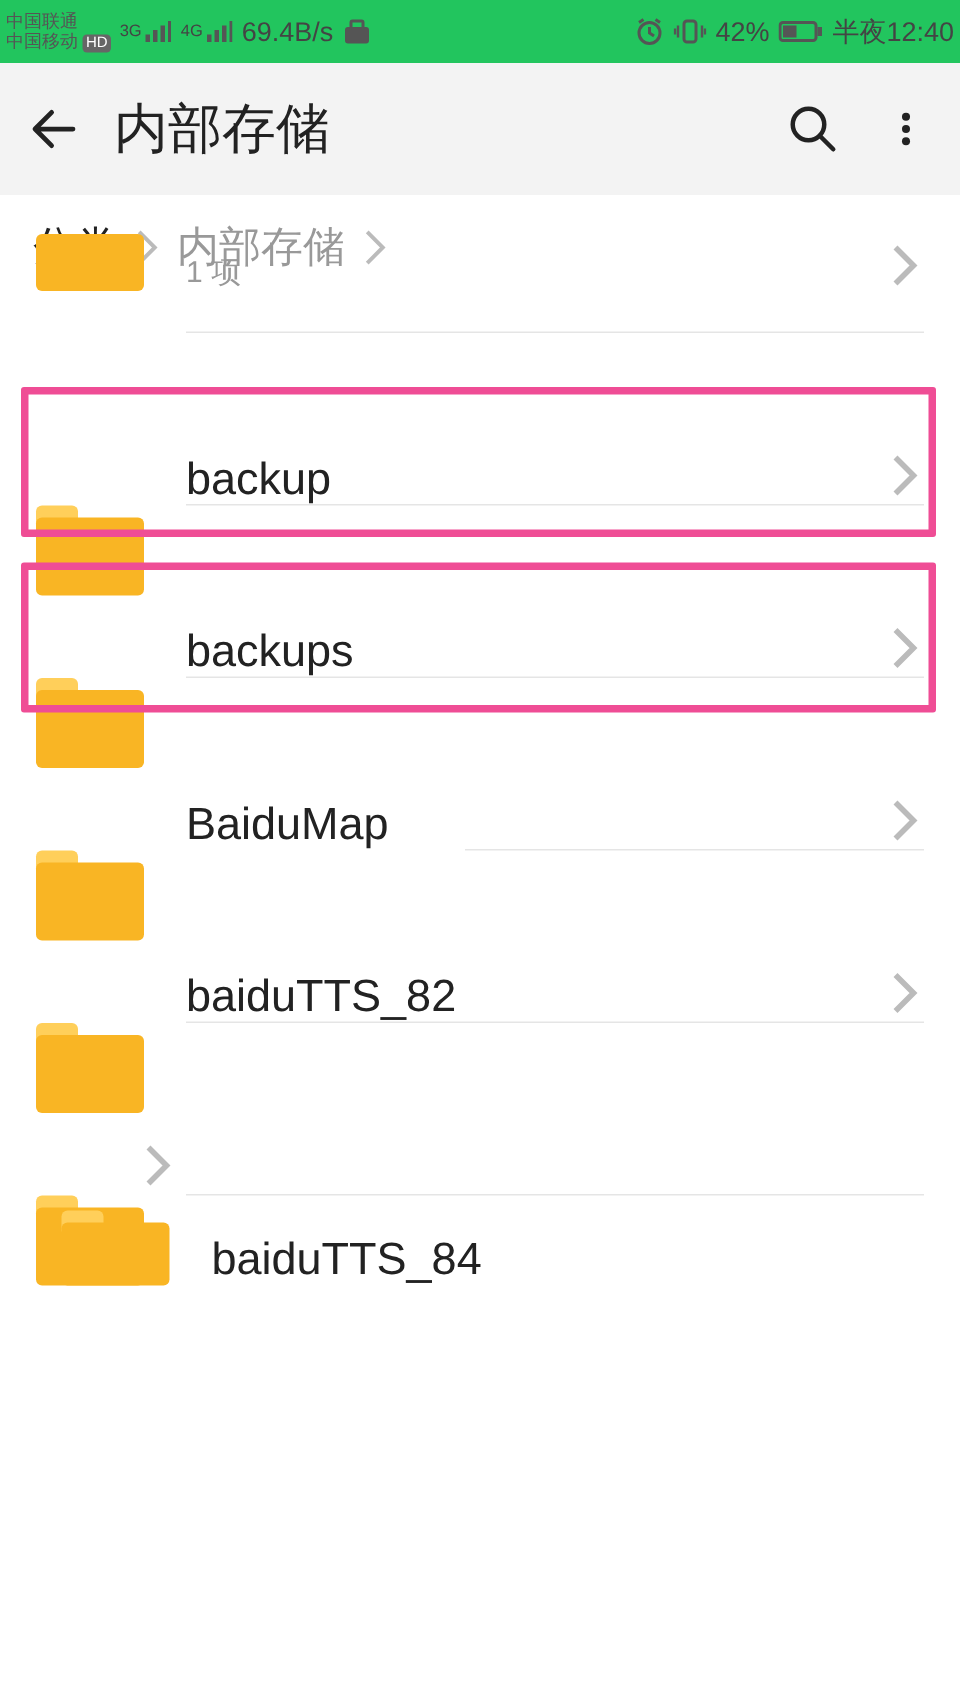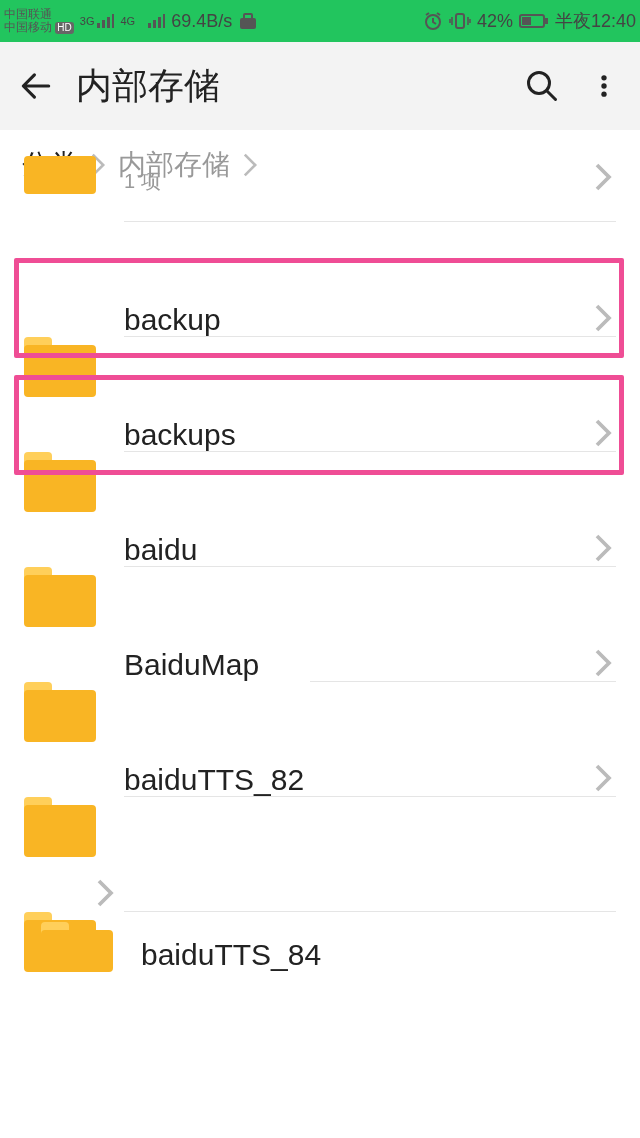--- a/index.html
+++ b/index.html
@@ -128,21 +128,21 @@
         <span class="hd-badge">HD</span>
       </span>
     </div>
     <span class="status-ico">
       <span style="font-size:11px; margin-right:2px;">3G</span>
       <svg width="18" height="16">
           <path d="M1 15h3V10H1zM6 15h3V7H6zM11 15h3V4h-3zM16 15h2V1h-2z" fill="#555"></path>
         </svg>
     </span>
     <span class="status-ico">
-      <span style="font-size:11px; margin-right:12px;">4G</span>
+      <span style="font-size:11px; margin-right:2px;">4G</span>
       <svg width="18" height="16">
           <path d="M1 15h3V10H1zM6 15h3V7H6zM11 15h3V4h-3zM16 15h2V1h-2z" fill="#555"></path>
         </svg>
     </span>
     <span>69.4B/s</span>
     <span class="status-ico">
       <svg width="20" height="18">
           <rect x="2" y="6" width="16" height="11" rx="2" fill="#555"></rect>
           <rect x="6" y="2" width="8" height="5" rx="1" fill="none" stroke="#555" stroke-width="2"></rect>
         </svg>
@@ -250,33 +250,20 @@
       </div>
     <div class="folder-text">
         <div class="folder-name">backups</div>
       </div>
     <span class="row-chev"><svg width="18" height="30" viewBox="0 0 12 20">
           <path d="M2 2l8 8-8 8" stroke="#bbb" stroke-width="2.5" fill="none"></path>
         </svg></span>
     <div class="divider"></div>
   </div>
 
-  <div class="folder-row">
-    <div class="folder-icon">
-        <div class="tab"></div>
-        <div class="body"></div>
-      </div>
-    <div class="folder-text">
-        <div class="folder-name">baidu</div>
-      </div>
-    <span class="row-chev"><svg width="18" height="30" viewBox="0 0 12 20">
-          <path d="M2 2l8 8-8 8" stroke="#bbb" stroke-width="2.5" fill="none"></path>
-        </svg></span>
-    <div class="divider"></div>
-  </div>
 
   <div class="folder-row">
     <div class="folder-icon">
         <div class="tab"></div>
         <div class="body"></div>
       </div>
     <div class="folder-text">
         <div class="folder-name">BaiduMap</div>
       </div>
     <span class="row-chev"><svg width="18" height="30" viewBox="0 0 12 20">

